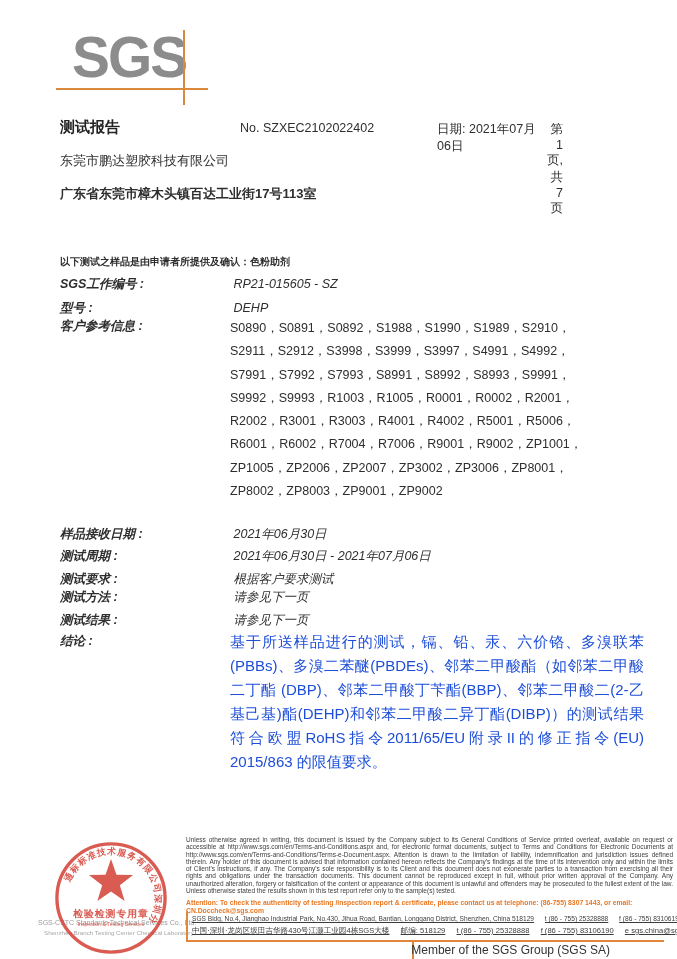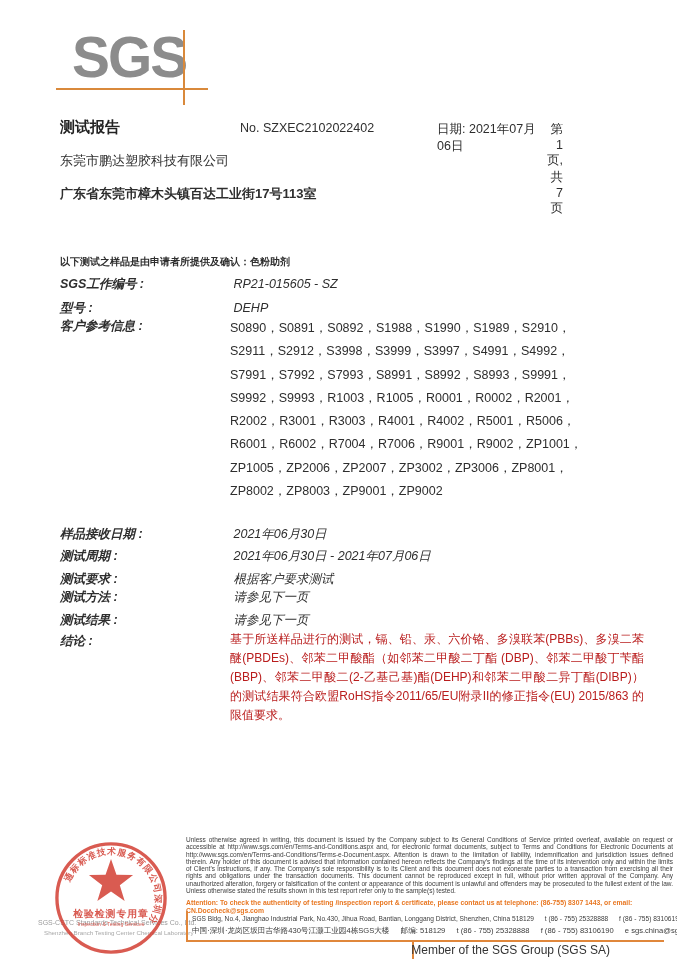--- a/index.html
+++ b/index.html
@@ -27,36 +27,36 @@
 
   
   .statement{position:absolute;left:60px;top:255px;font-size:10px;font-weight:600;}
 
   
   .frow{position:absolute;left:60px;font-size:12.5px;white-space:nowrap;font-style:italic;}
   .frow .lab{display:inline-block;width:170px;font-weight:600;}
   .frow .val{font-weight:normal;color:#2e2e2e;}
   .client-lines{position:absolute;left:230px;top:317px;font-size:12.5px;line-height:23.3px;color:#2e2e2e;}
   .conclusion-text{
-    position:absolute;left:230px;top:630px;width:414px;font-size:12px;line-height:19px;
-    color:#b91c1c;text-align:justify;white-space:normal;
+    position:absolute;left:230px;top:630px;width:414px;font-size:15px;line-height:24px;
+    color:#1d4ed8;text-align:justify;white-space:normal;
   }
 
   
   .legal{
     position:absolute;left:186px;top:836px;width:487px;font-size:6.5px;line-height:7.25px;
     color:#3c3c3c;text-align:justify;
   }
   .attention{
     position:absolute;left:186px;top:899px;width:487px;font-size:6.8px;line-height:7.6px;
     color:#e87722;font-weight:bold;
   }
   .addr-row1{position:absolute;left:192px;top:915px;width:482px;font-size:6.6px;color:#3c3c3c;white-space:nowrap;}
   .addr-row2{position:absolute;left:192px;top:926px;width:482px;font-size:7.6px;color:#3c3c3c;white-space:nowrap;}
-  .addr-row1 span,.addr-row2 span{margin-right:9px;}
+  .addr-row1 span,.addr-row2 span{margin-right:9px;text-decoration:underline;}
   .footer-vline{position:absolute;left:186px;top:911px;width:2px;height:29px;background:#e0873b;}
   .footer-hline{position:absolute;left:186px;top:940px;width:478px;height:2px;background:#e0873b;}
   .footer-vline2{position:absolute;left:412px;top:941px;width:2px;height:18px;background:#e0873b;}
   .member{position:absolute;left:0;top:943px;width:610px;text-align:right;font-size:12px;color:#333;}
 
   .stamp-company{position:absolute;left:38px;top:919px;font-size:7px;color:#9b9b9b;white-space:nowrap;}
   .stamp-lab{position:absolute;left:44px;top:929px;font-size:6.2px;color:#a8a8a8;white-space:nowrap;}
   .stamp-svg{position:absolute;left:52px;top:839px;opacity:.84;}
 </style>
 </head>

